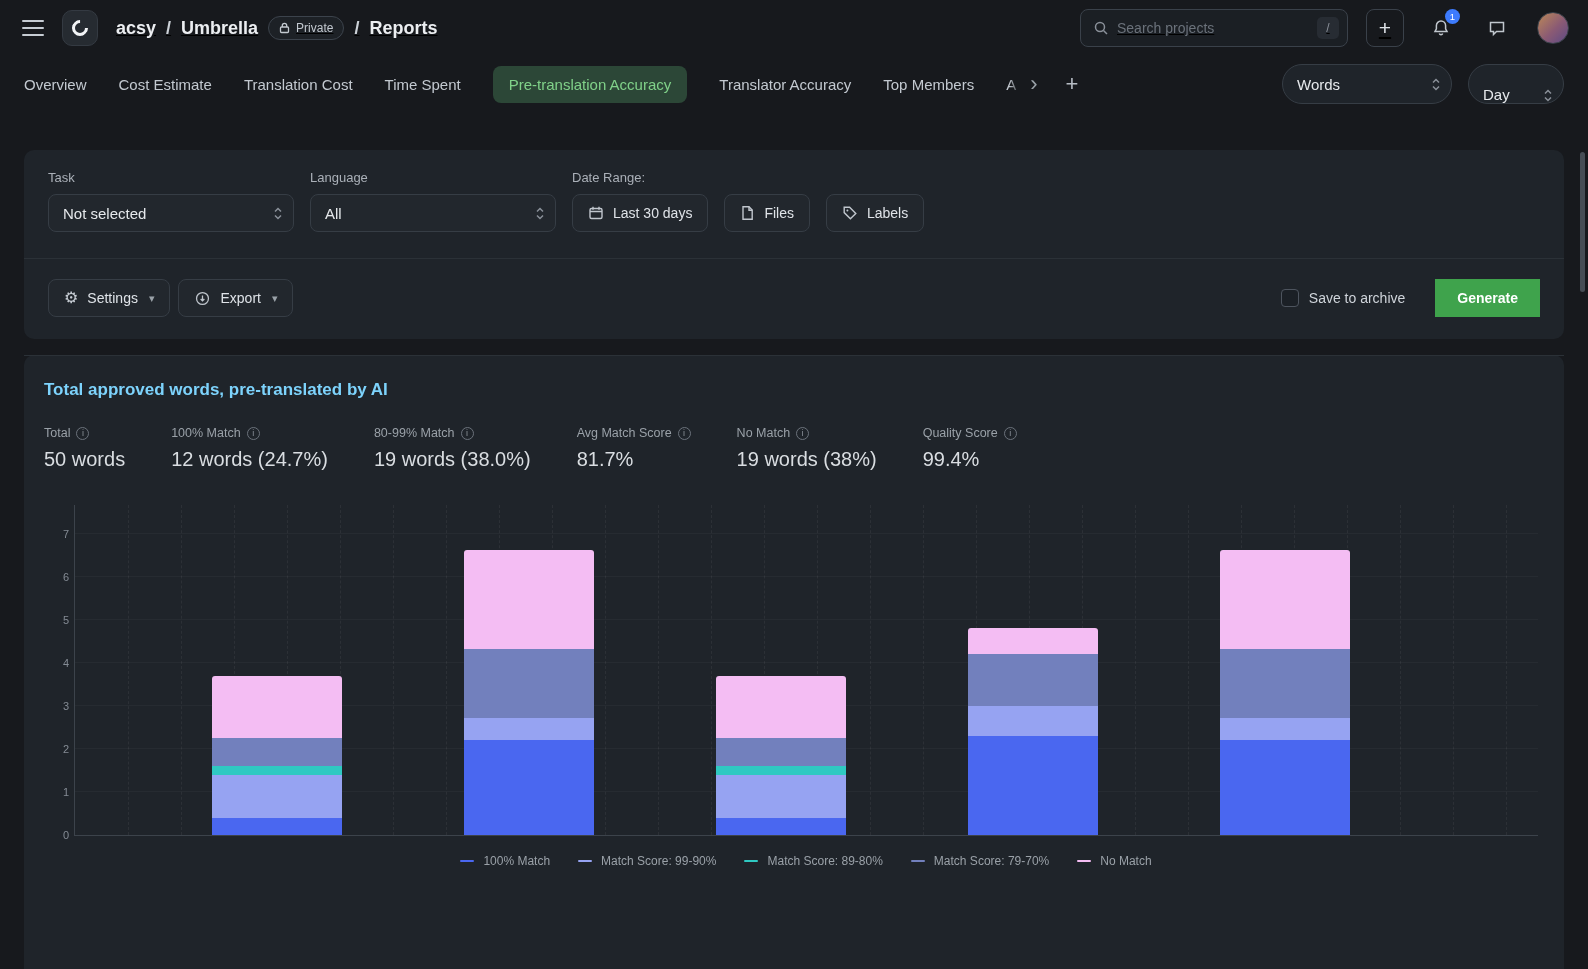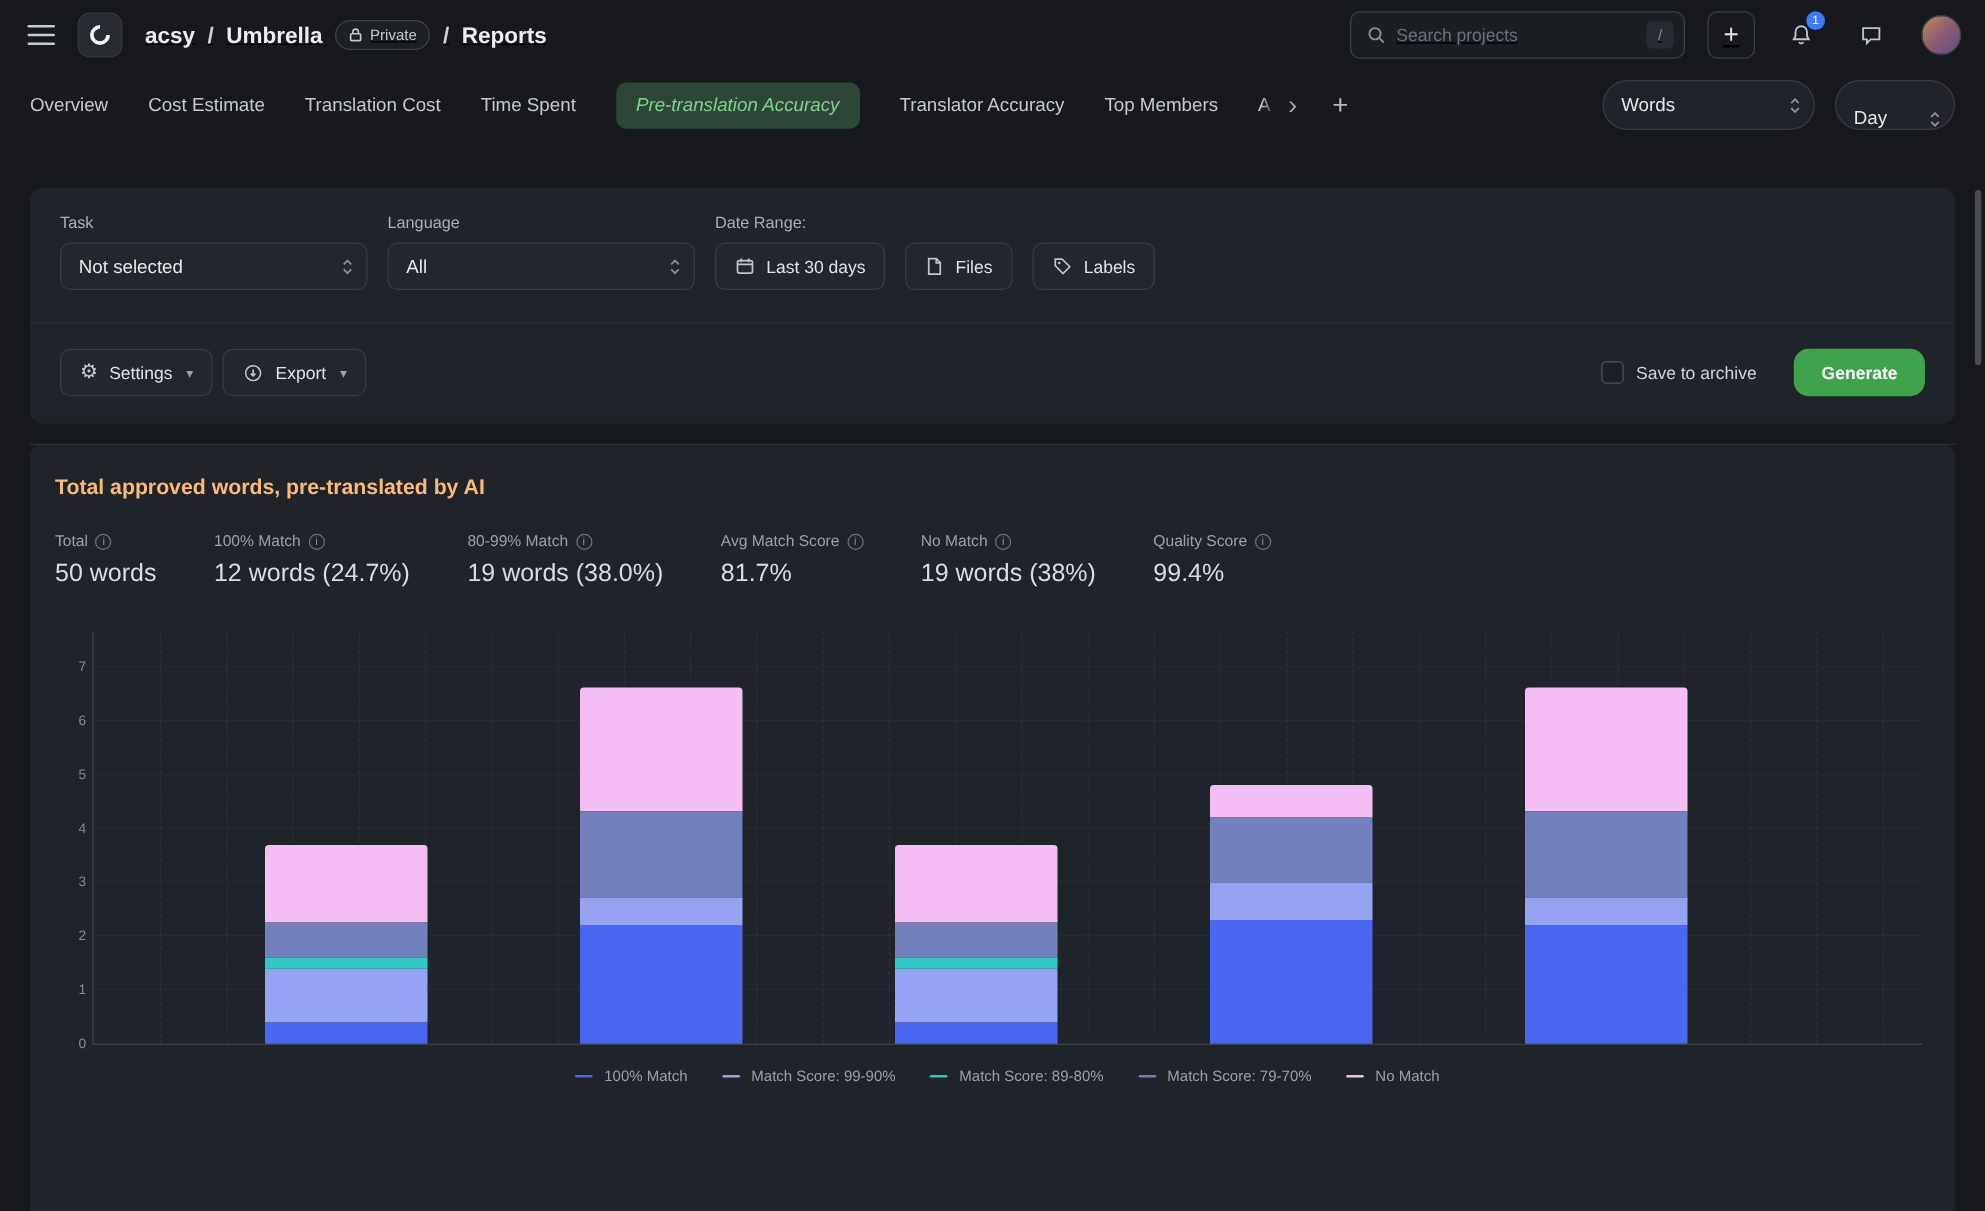--- a/index.html
+++ b/index.html
@@ -22,21 +22,21 @@
   .kbd { width:22px; height:22px; background:#272c33; border-radius:5px; color:#8a9099; font-size:12px; display:flex; align-items:center; justify-content:center; }
   .icon-btn { width:38px; height:38px; display:flex; align-items:center; justify-content:center; background:transparent; border:none; cursor:pointer; color:#c0c6cd; position:relative; border-radius:8px; }
   .add-btn { border:1px solid #3a414a; color:#dfe3e8; font-size:21px; font-weight:400; }
   .badge-count { position:absolute; top:0; right:0; min-width:15px; height:15px; background:#3d7bfd; border-radius:8px; color:#fff; font-size:9.5px; display:flex; align-items:center; justify-content:center; padding:0 3px; }
   .avatar { width:32px; height:32px; border-radius:50%; background:linear-gradient(135deg,#b3805c 10%,#8a5a74 55%,#5d4a86); border:1px solid #3a414a; }
 
   
   .tabs-row { height:56px; display:flex; align-items:center; padding:0 24px; }
   .tabs-list { display:flex; align-items:center; gap:32px; }
   .tab { font-size:15px; color:#c3c9d0; white-space:nowrap; cursor:pointer; background:none; border:none; font-family:inherit; }
-  .tab.active { background:#2c4737; color:#80d189; padding:10px 16px; border-radius:8px;font-style:italic; }
+  .tab.active { background:#2c4737; color:#80d189; padding:10px 16px; border-radius:8px; }
   .tab-partial { font-size:15px; color:#c3c9d0; width:16px; overflow:hidden; margin-left:32px;
                  -webkit-mask-image:linear-gradient(90deg,#000 20%,transparent 95%); mask-image:linear-gradient(90deg,#000 20%,transparent 95%); }
   .tab-chevron { color:#9aa1a8; font-size:22px; line-height:1; background:none; border:none; margin-left:8px; cursor:pointer; }
   .tab-add { color:#b6bcc4; font-size:22px; line-height:1; background:none; border:none; margin-left:28px; cursor:pointer; }
   .selects { margin-left:auto; display:flex; gap:16px; }
   .select { height:40px; background:#1f242a; border:1px solid #363d45; border-radius:20px; display:flex; align-items:center; justify-content:space-between; padding:0 10px 0 14px; color:#e6e9ec; font-size:15px; cursor:pointer; }
   .select-words { width:170px; } .select-day { width:96px;align-items:flex-end; }
 
   
   .filter-card { margin:38px 24px 16px; background:#1f242a; border-radius:10px; padding:20px 24px 22px; }
@@ -47,30 +47,30 @@
   .date-buttons { display:flex; gap:16px; }
   .fbtn { height:38px; display:inline-flex; align-items:center; gap:9px; padding:0 15px; border:1px solid #363d45; border-radius:8px; background:#22272d; color:#dfe3e8; font-size:14px; cursor:pointer; font-family:inherit; }
   .fbtn svg, .fselect svg, .select svg { flex:none; }
   .fdivider { border-top:1px solid #2b3137; margin:26px -24px 20px; }
   .filter-row2 { display:flex; align-items:center; gap:8px; }
   .caret { color:#9aa1a8; font-size:11px; margin-left:2px; }
   .gear-glyph { font-size:16px; color:#c6ccd3; line-height:1; }
   .spacer { flex:1; }
   .archive { display:flex; align-items:center; gap:10px; color:#cfd4da; font-size:14px; margin-right:22px; cursor:pointer; }
   .checkbox { width:18px; height:18px; border:1.5px solid #4d545e; border-radius:4px; background:#1b2026; }
-  .generate-btn { height:38px; padding:0 22px; background:#3fa34c; color:#fff; border:none; border-radius:12px; font-size:14px; font-weight:700; cursor:pointer; font-family:inherit; }
+  .generate-btn { height:38px; padding:0 22px; background:#3fa34c; color:#fff; border:none; border-radius:0; font-size:14px; font-weight:700; cursor:pointer; font-family:inherit; }
 
   
   .main-card { margin:0 24px; background:#1f242a; border-radius:10px 10px 0 0; min-height:618px; }
   .mc-header { display:flex; align-items:center; justify-content:space-between; padding:16px 20px; }
   .mc-title { font-size:20px; font-weight:700; color:#e3e6ea; letter-spacing:.2px; }
   .collapse-btn { width:38px; height:38px; background:#272c33; border:none; border-radius:8px; display:flex; align-items:center; justify-content:center; color:#aeb4bc; cursor:pointer; }
   .mc-divider { border-top:1px solid #2b3137; }
   .mc-body { padding:24px 20px 0; }
-  .section-title { font-size:17px; font-weight:700; color:#fdba74; }
+  .section-title { font-size:17px; font-weight:700; color:#7dd3fc; }
   .stats-row { display:flex; gap:46px; margin-top:26px; }
   .slabel { display:flex; align-items:center; gap:6px; font-size:12.5px; color:#9aa1a8; }
   .info-icon { display:inline-block; width:13px; height:13px; border:1px solid #6b727b; border-radius:50%; color:#8a9099; font-size:9px; line-height:11px; text-align:center; }
   .info-icon::after { content:"i"; }
   .svalue { margin-top:8px; font-size:20px; color:#d9dde1; }
 
   
   .chart-wrap { margin-top:34px; padding-left:30px; padding-right:6px; position:relative; }
   .plot { position:relative; height:331px; border-left:1px solid #3c434b; border-bottom:1px solid #3c434b; }
   .vgrid { position:absolute; top:0; bottom:0; width:0; border-left:1px dashed rgba(255,255,255,0.06); }

